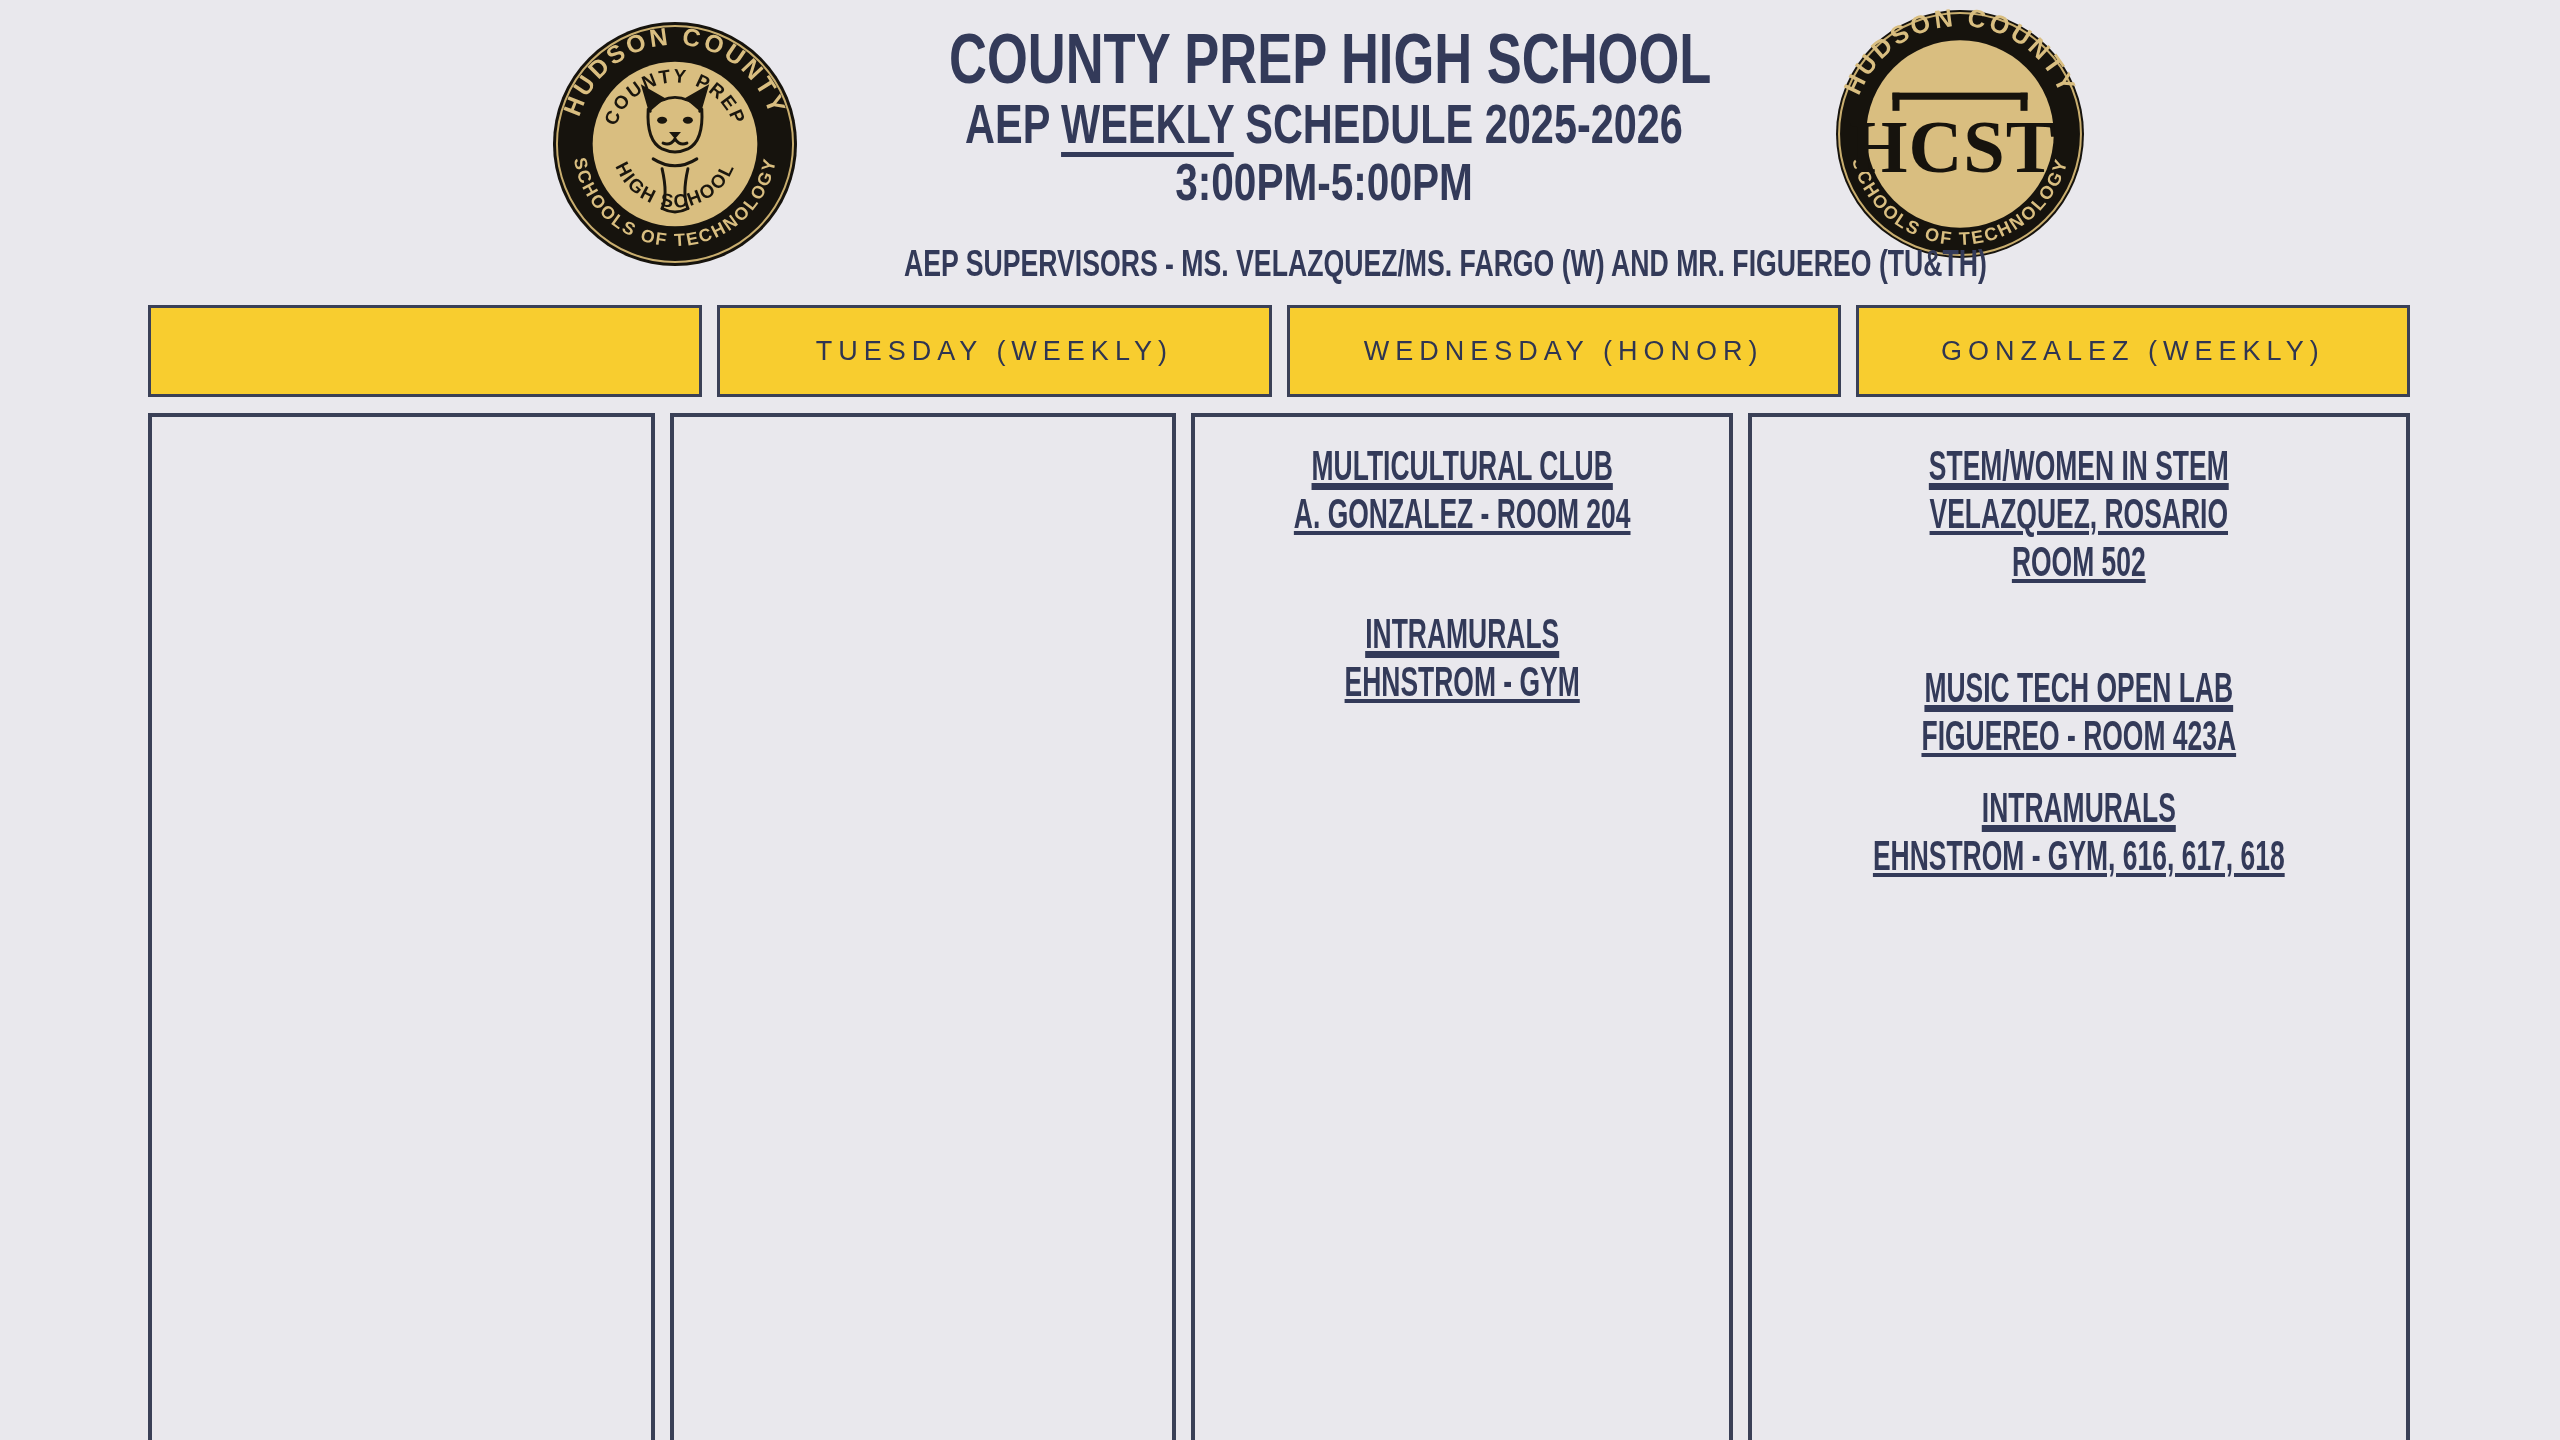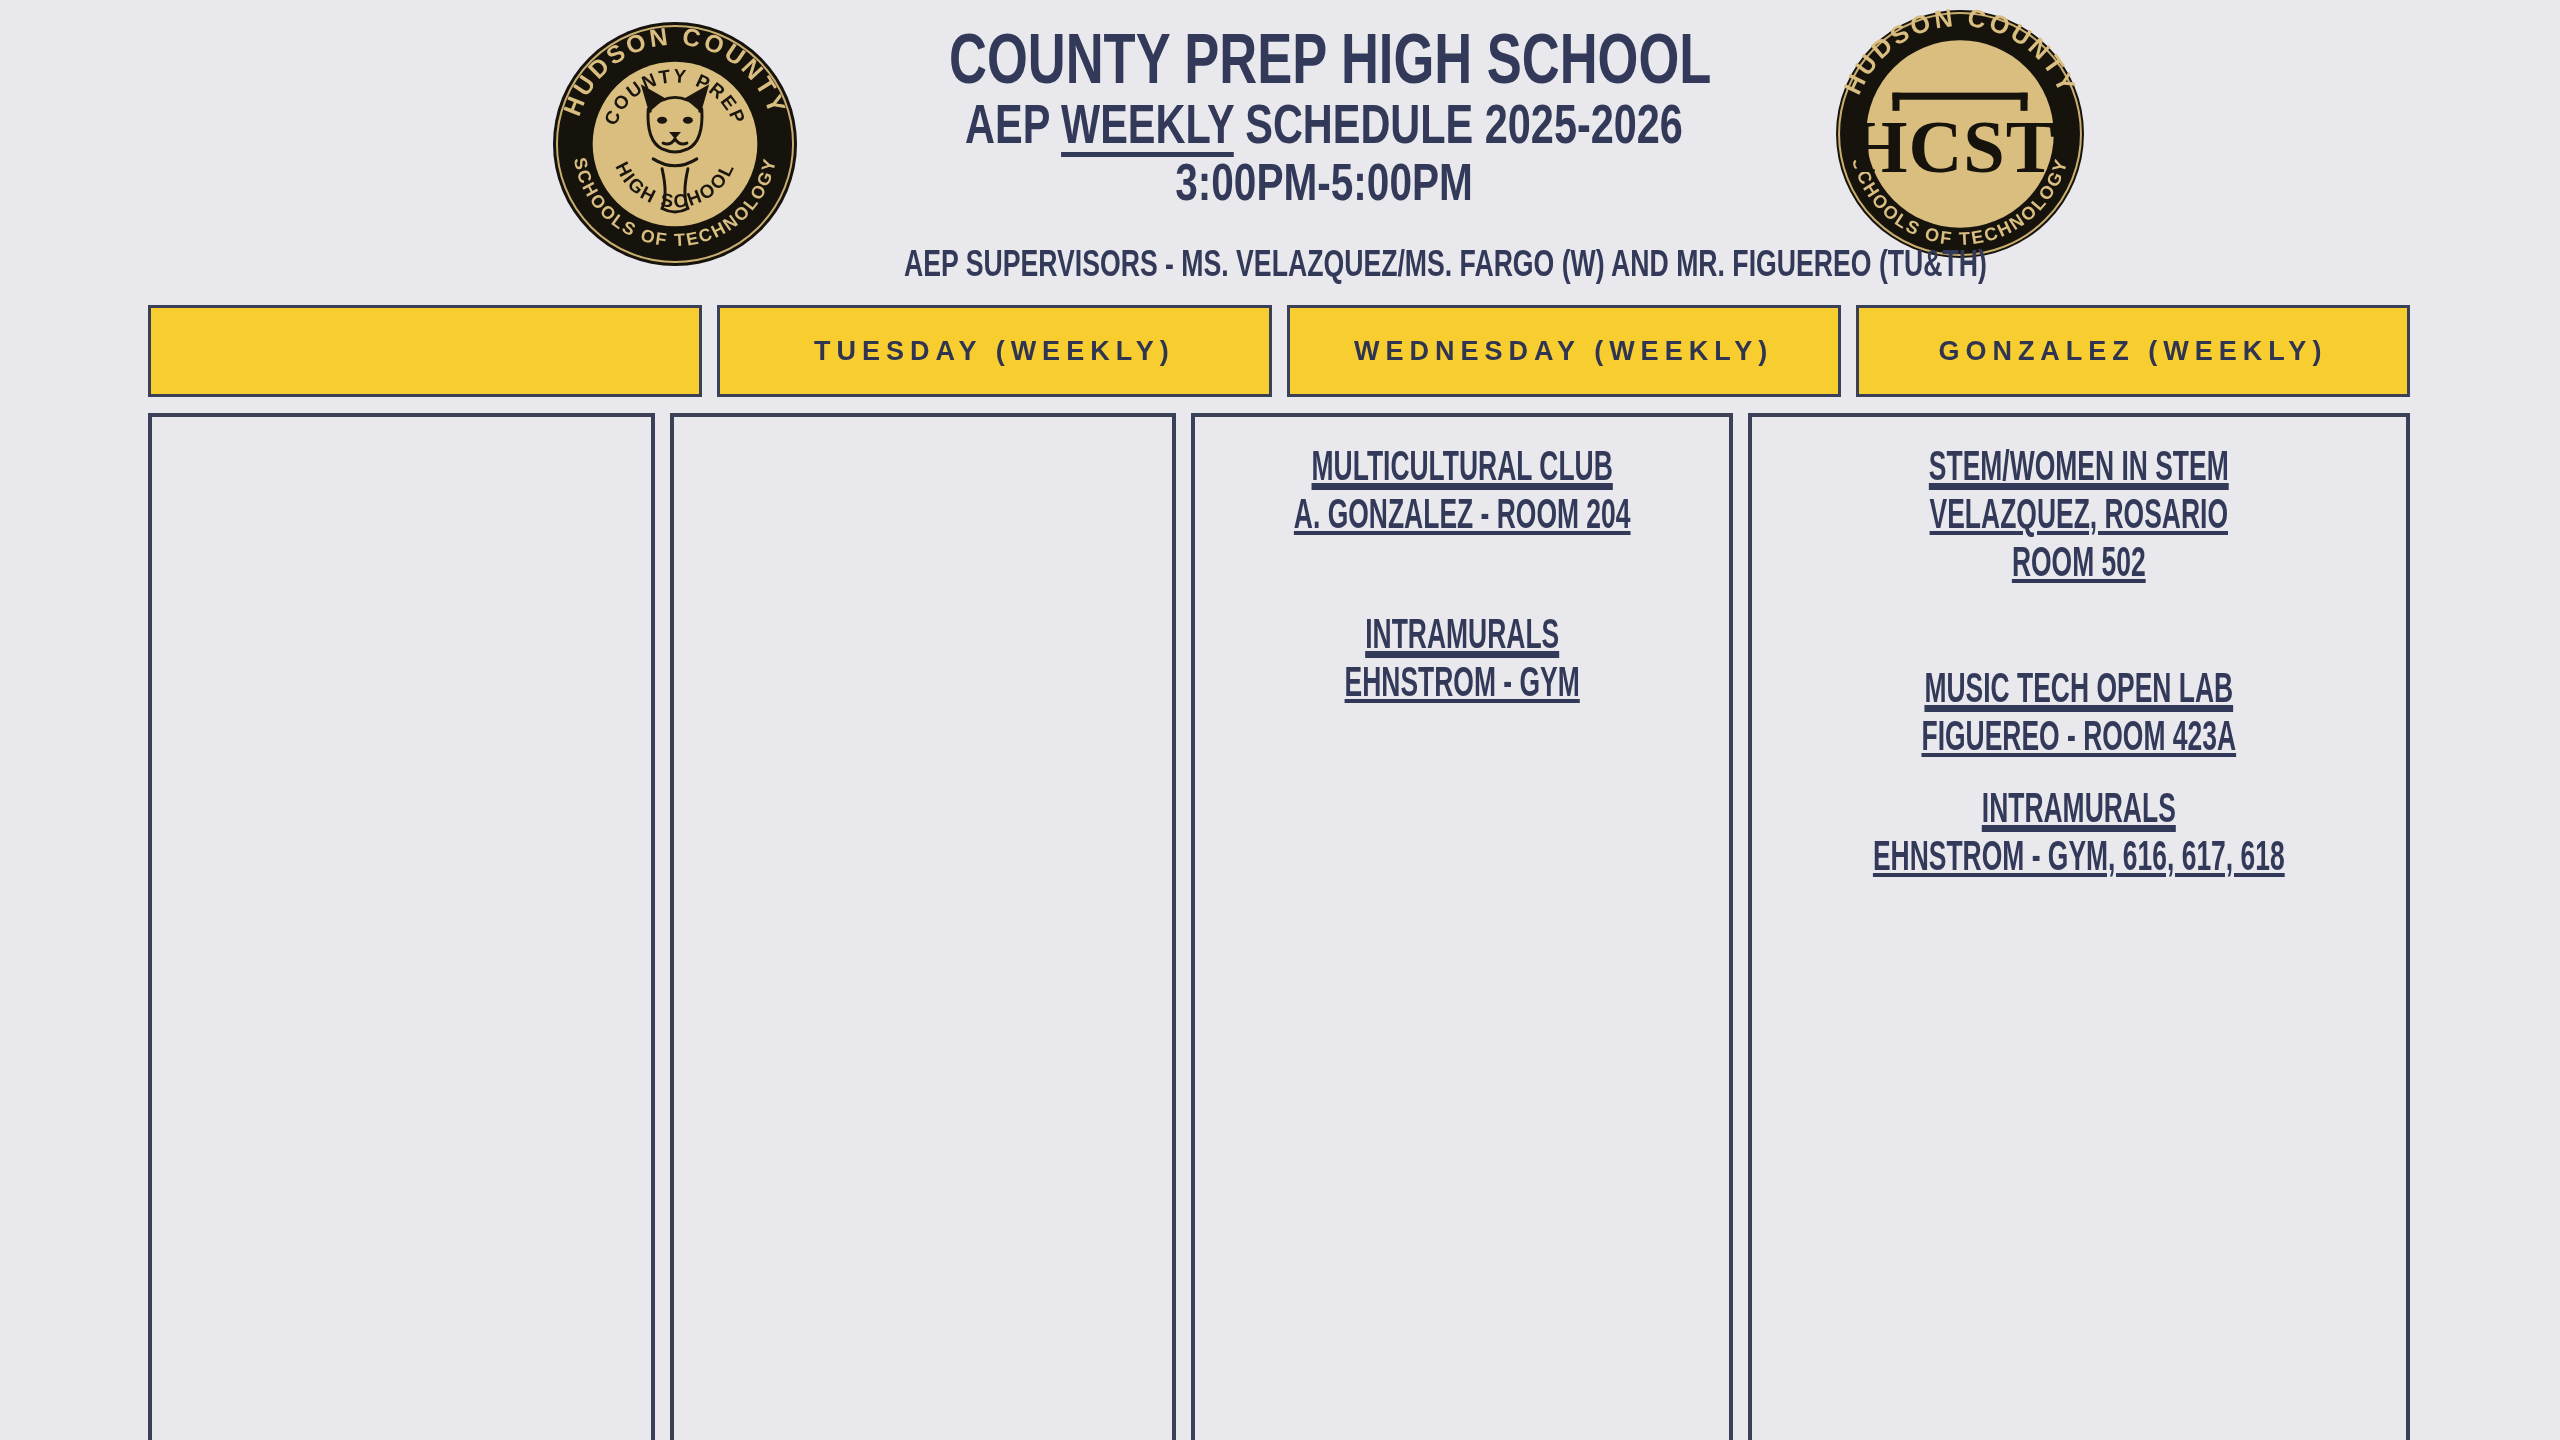--- a/index.html
+++ b/index.html
@@ -65,21 +65,21 @@
   }
   .header-row { top: 305px; height: 92px; }
   .body-row   { top: 413px; height: 1033px; text-decoration: underline; }
 
   .header-cell {
     flex: 1;
     background: #F8CD2F;
     border: 3px solid #3A4057;
     box-sizing: border-box;
     display: flex; align-items: center; justify-content: center;
-    font-size: 27px; font-weight: 700;
+    font-size: 27px; font-weight: 400;
     letter-spacing: 6px;
     color: #2F3551;
     white-space: nowrap;
   }
   .body-cell {
     flex: 1;
     border: 4px solid #3A4057;
     box-sizing: border-box;
     padding-top: 25px;
     text-align: center;
@@ -179,21 +179,21 @@
 
 <div class="title-line title-sub"><span>AEP </span><span class="u">WEEKLY</span><span> SCHEDULE 2025-2026</span></div>
 
 <div class="title-line title-time">3:00PM-5:00PM</div>
 
 <div class="supervisors">AEP SUPERVISORS - MS. VELAZQUEZ/MS. FARGO (W) AND MR. FIGUEREO (TU&amp;TH)</div>
 
 <div class="header-row">
   <div class="header-cell"></div>
   <div class="header-cell">TUESDAY (WEEKLY)</div>
-  <div class="header-cell">WEDNESDAY (WEEKLY)</div>
+  <div class="header-cell">WEDNESDAY (HONOR)</div>
   <div class="header-cell">GONZALEZ (WEEKLY)</div>
 </div>
 
 <div class="body-row">
 
   <div class="body-cell col-monday"></div>
 
   <div class="body-cell col-tuesday"></div>
 
   <div class="body-cell col-wednesday">

